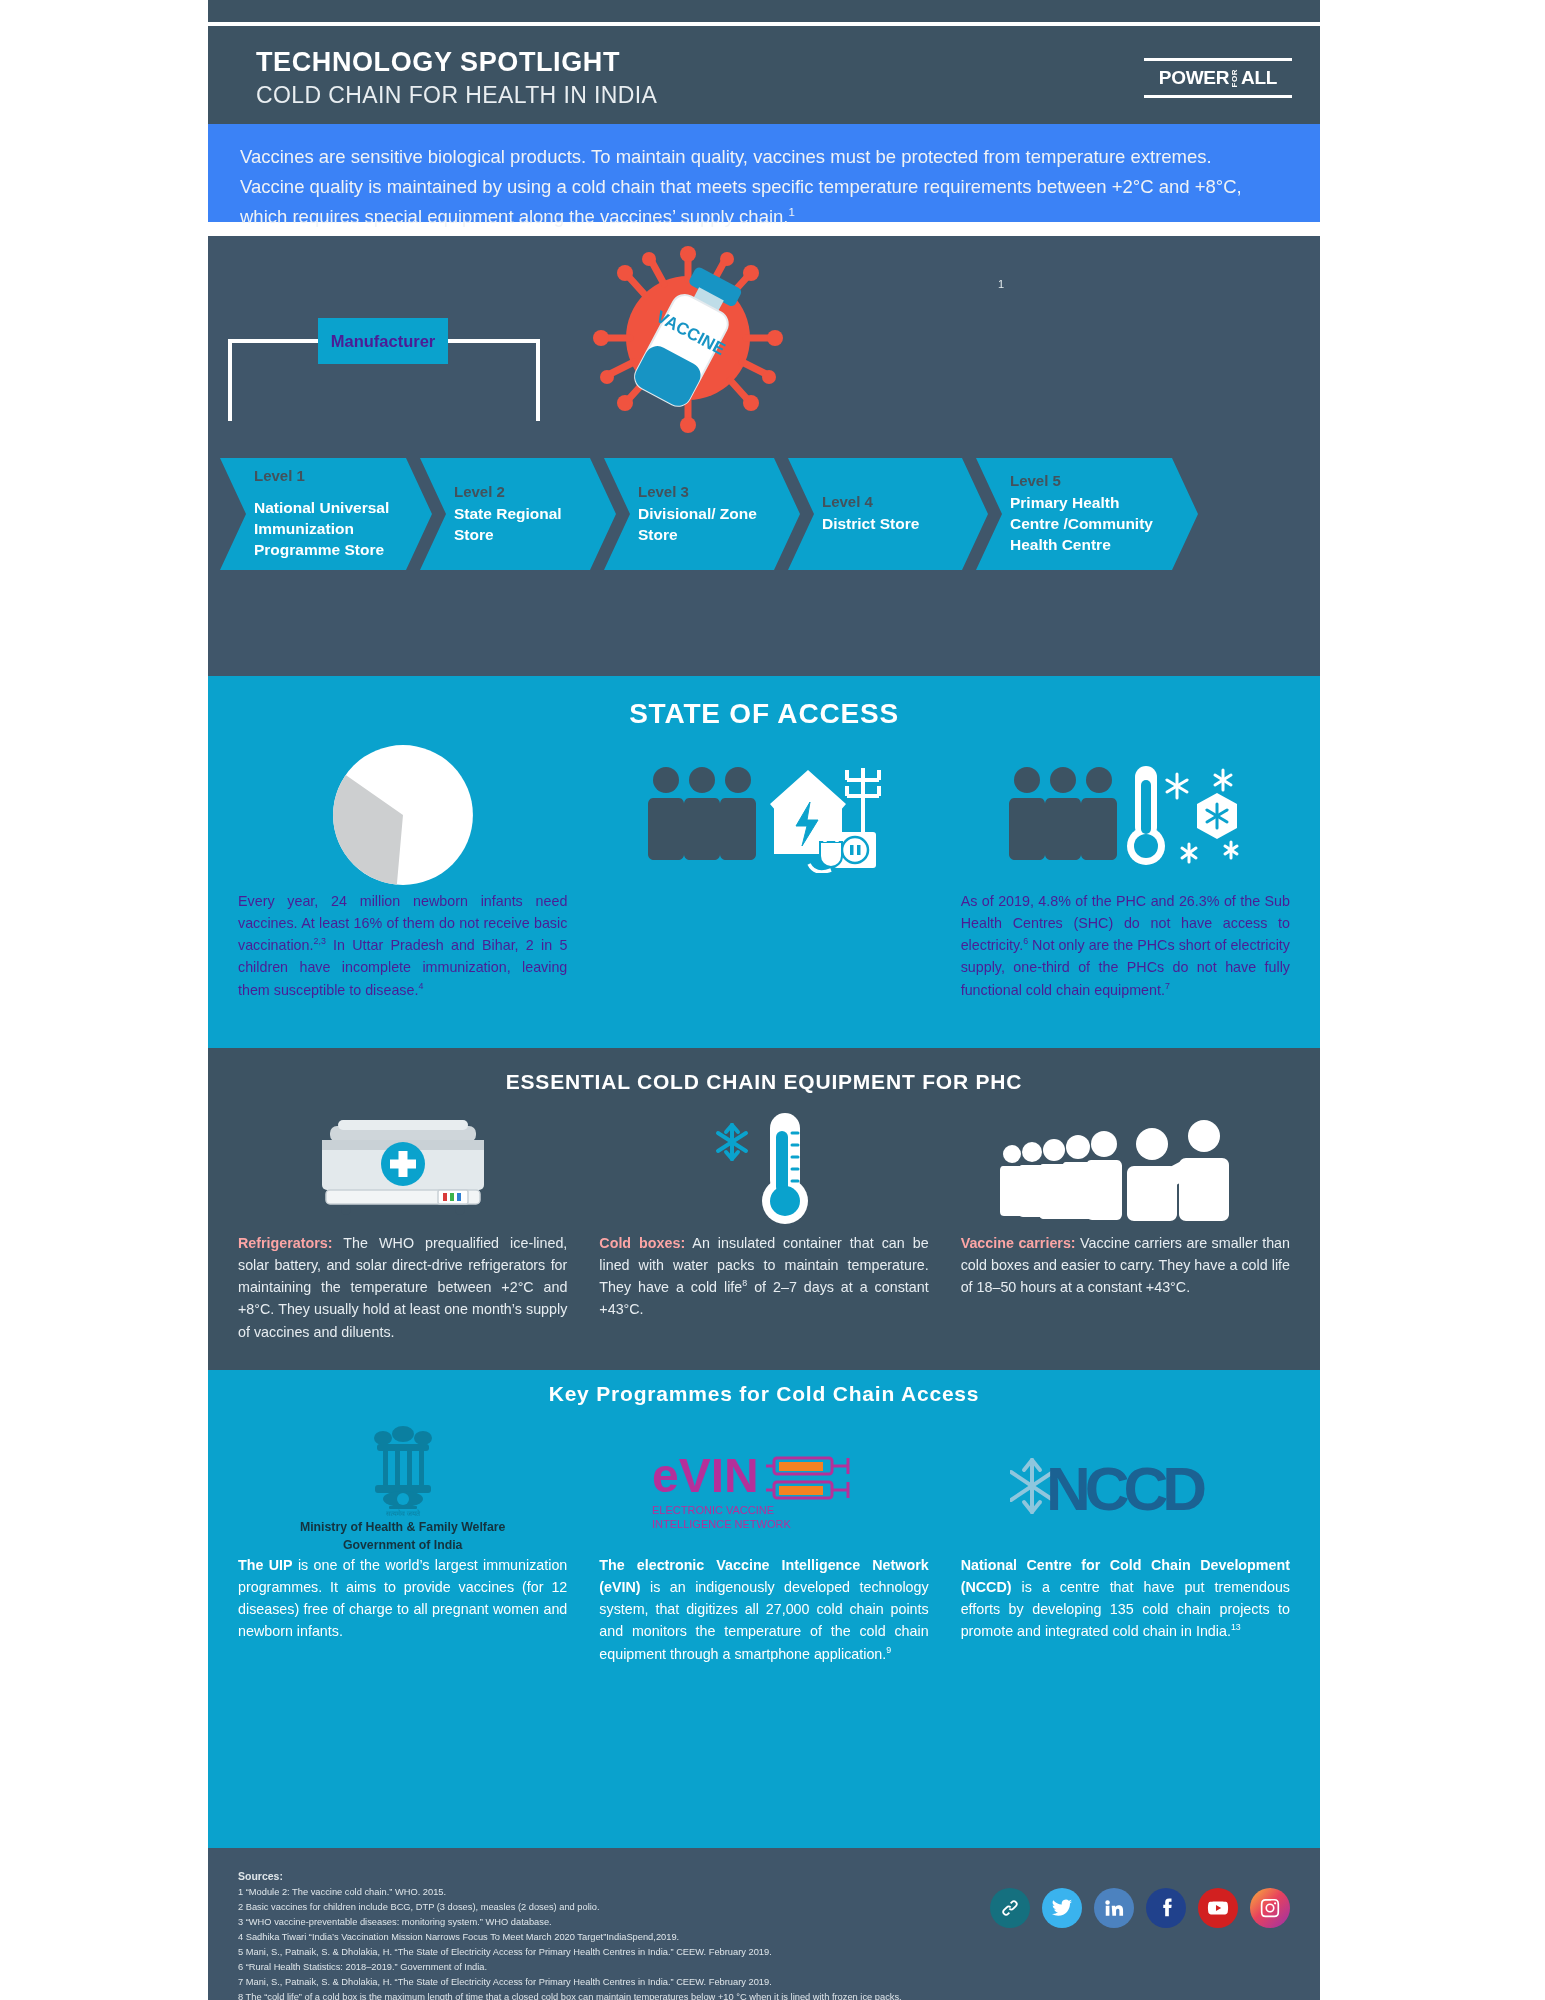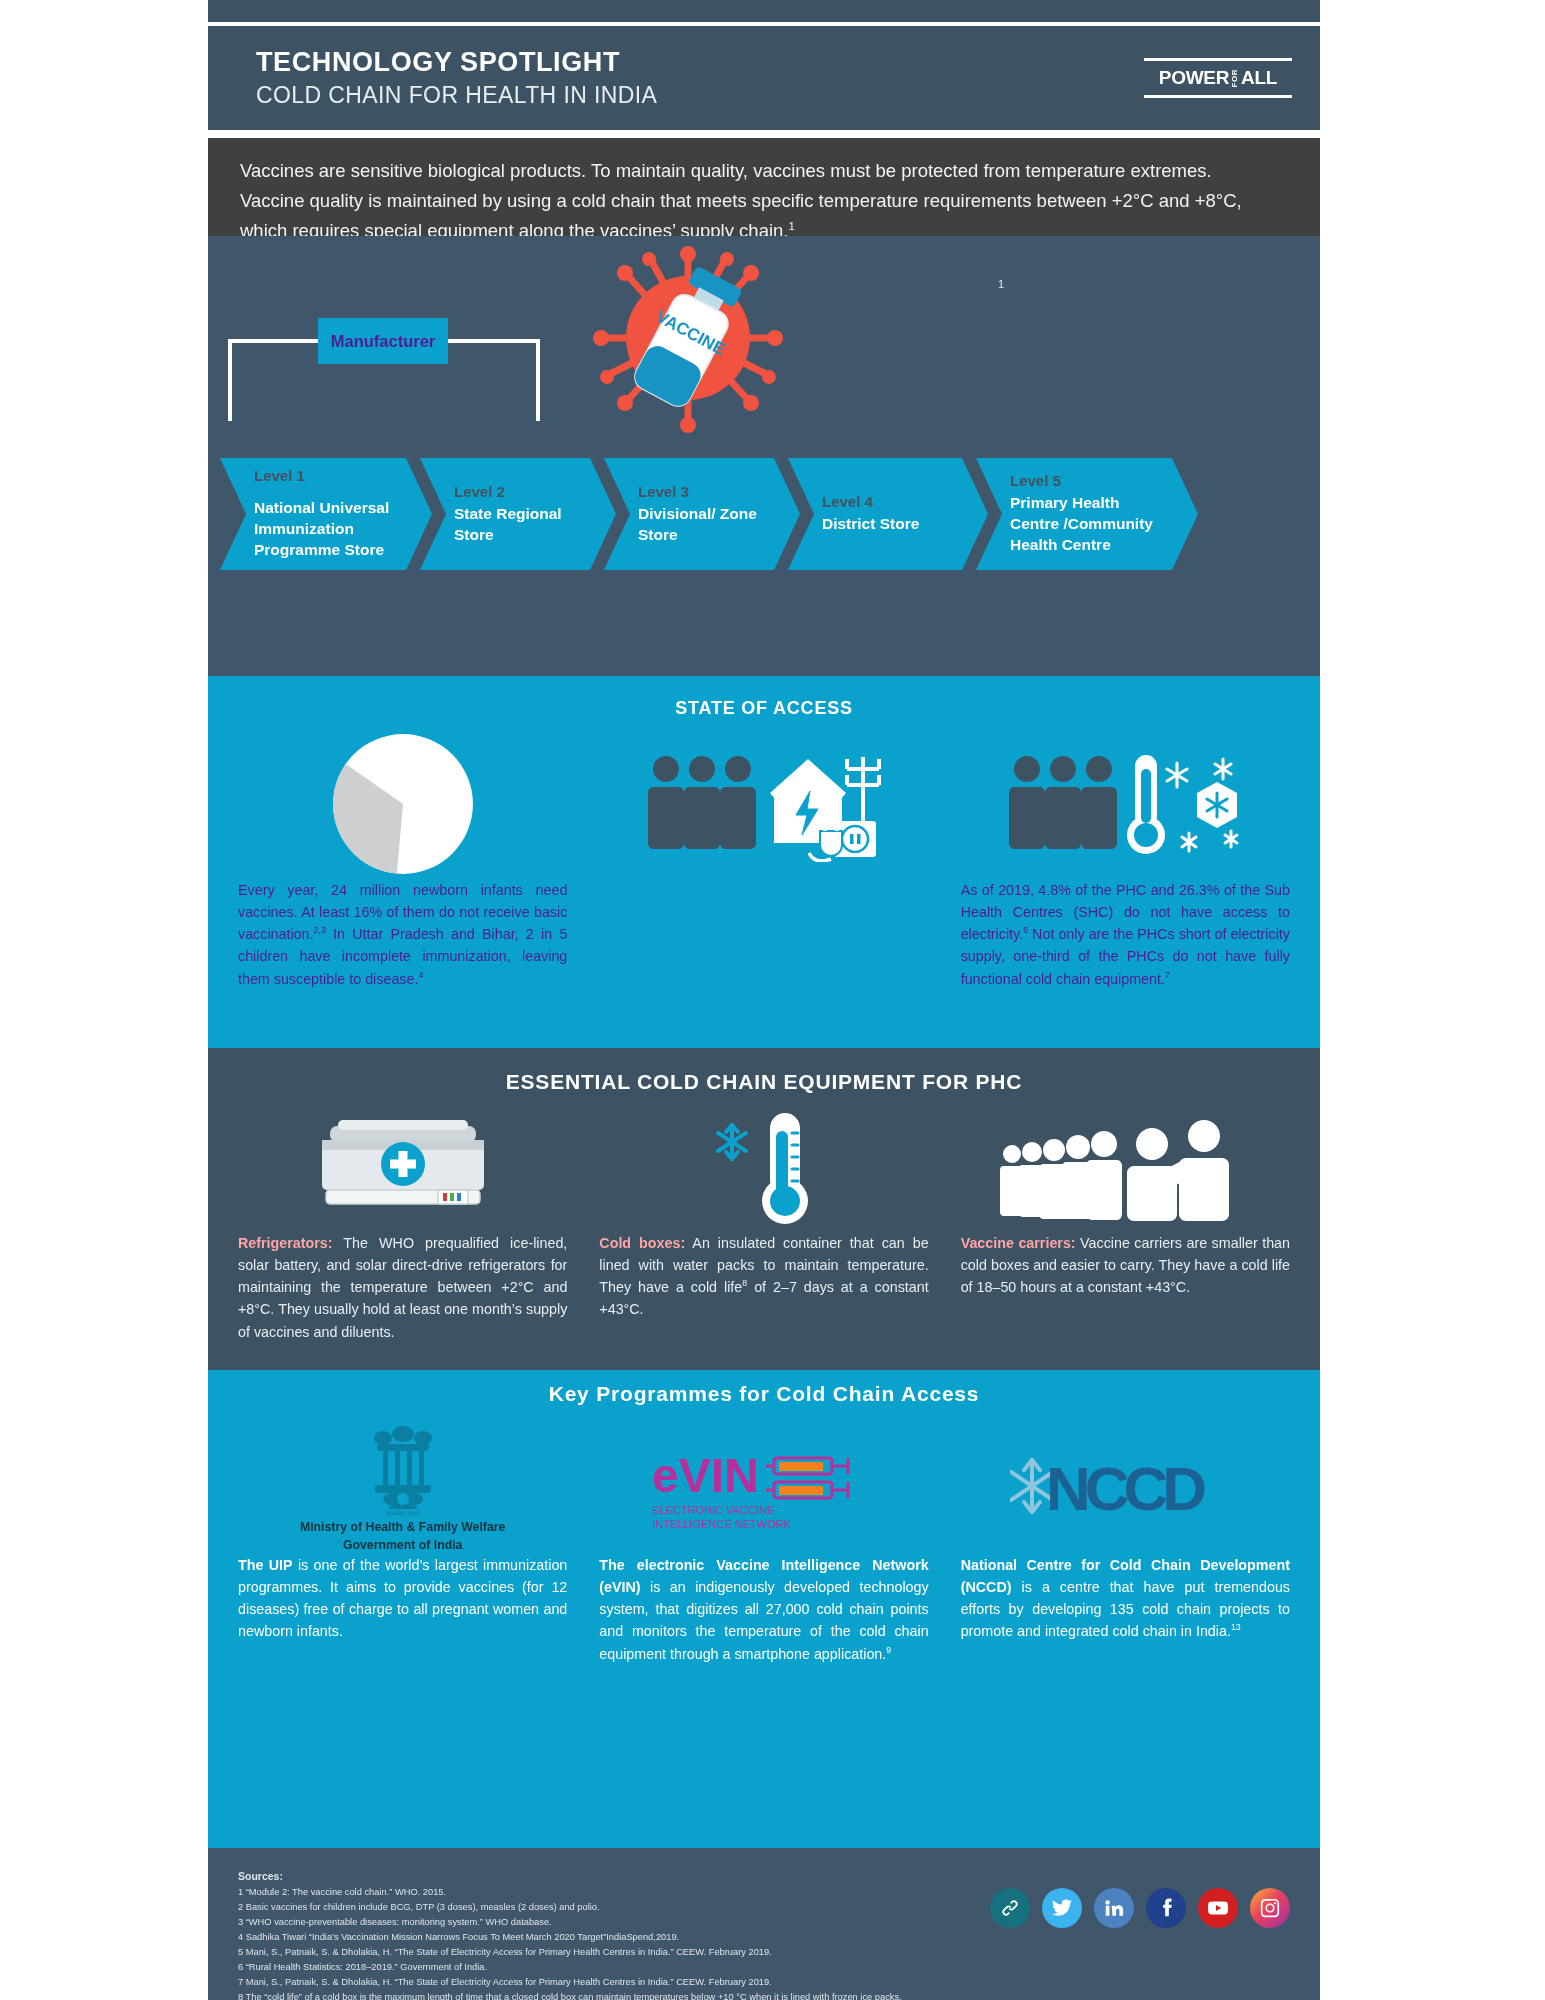--- a/index.html
+++ b/index.html
@@ -47,21 +47,21 @@
   }
   #logo .word { color: #ffffff; font-size: 19px; font-weight: bold; letter-spacing: -0.3px; }
   #logo .for {
     color: #ffffff; font-size: 8px; font-weight: bold;
     writing-mode: vertical-rl; transform: rotate(180deg);
     letter-spacing: 0.5px; line-height: 1;
   }
 
   
   #intro {
-    top: 138px; height: 98px; background: #404040;
+    top: 124px; height: 98px; background: #3b82f6;
     padding: 18px 40px 0 32px;
   }
   #intro p {
     color: #f0f3f5; font-size: 18.5px; line-height: 1.62;
   }
   sup { font-size: 0.62em; vertical-align: super; line-height: 0; }
 
   
   #chain {
     top: 236px; height: 440px; background: #40566a;
@@ -118,21 +118,21 @@
   .lvl-5 { flex: 0 0 222px; }
 
   
   #access {
     top: 676px; height: 372px; background: #0aa2cd;
   }
   .sect-title {
     text-align: center; color: #ffffff; font-weight: bold;
     letter-spacing: 0.8px;
   }
-  #access .sect-title { font-size: 18px; padding-top: 22px; }
+  #access .sect-title { font-size: 28px; padding-top: 22px; }
   .cols3 {
     display: flex; gap: 0; padding: 0 14px;
   }
   .col3 { flex: 1 1 33.33%; padding: 0 16px; }
   .col3 .art {
     height: 150px; display: flex; align-items: center; justify-content: center;
     margin-top: 10px;
   }
   .col3 p.body {
     font-size: 14.3px; line-height: 1.55; text-align: justify;

